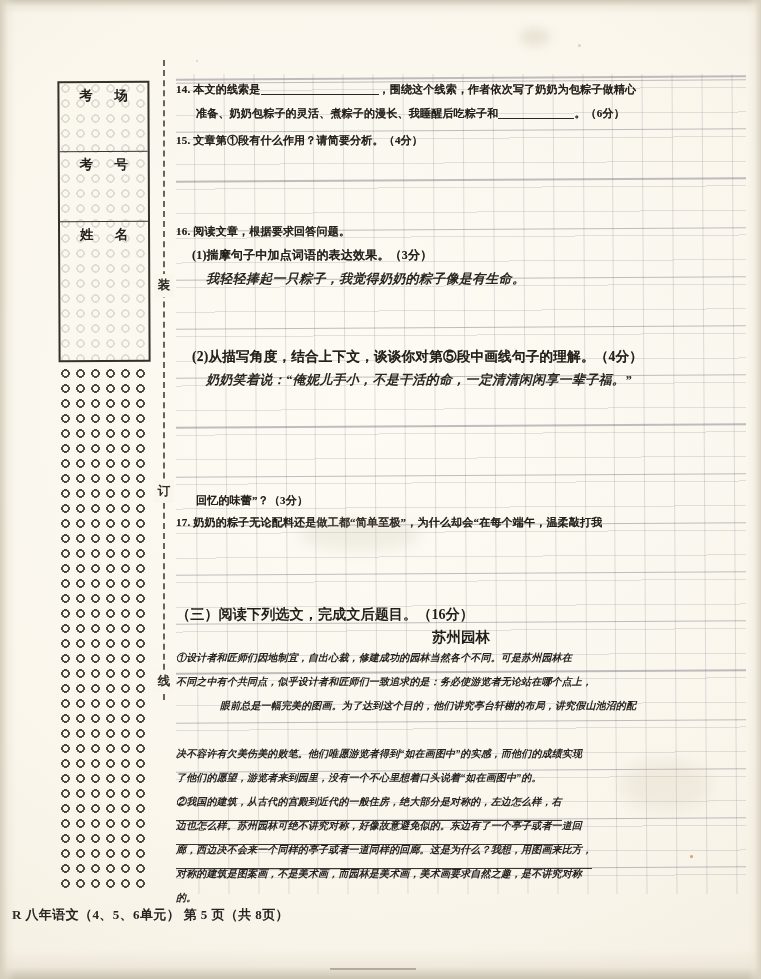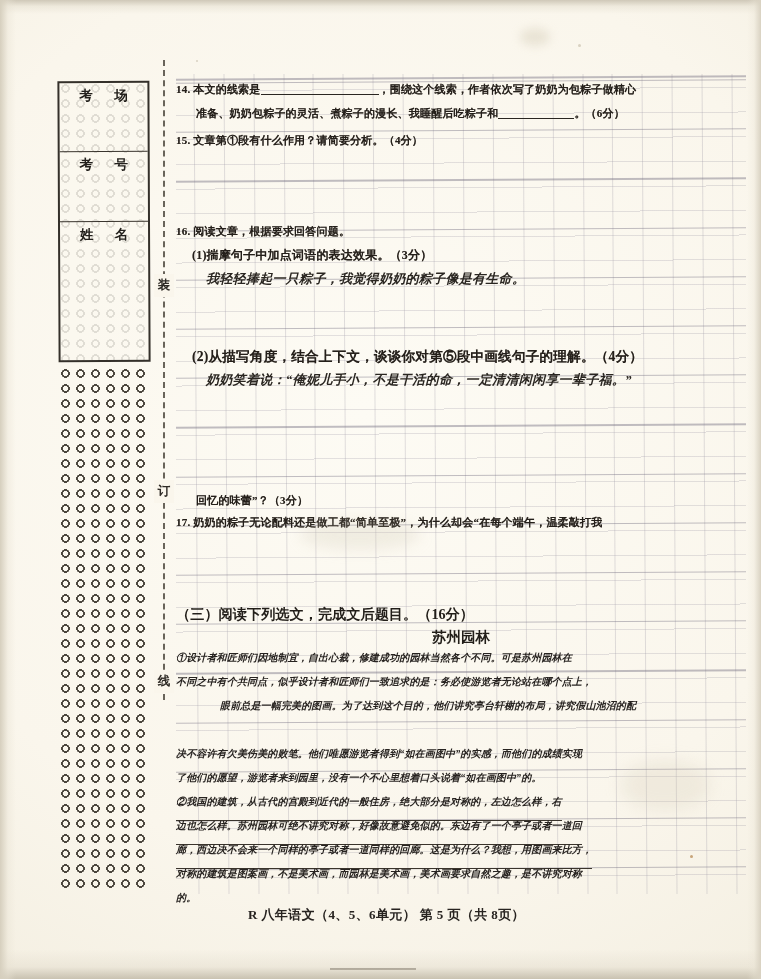--- a/index.html
+++ b/index.html
@@ -209,21 +209,20 @@
   .pline.underlined {
     border-bottom: 1.4px solid #3a342c;
     padding-bottom: 11px;
   }
 
   
   #footer {
     position: absolute;
     left: 12px; right: 0;
     top: 906px;
-    text-align: center;
     font-family: "Liberation Serif", "DejaVu Serif", serif;
     font-weight: bold;
     font-size: 13px;
     color: #272320;
     letter-spacing: .4px;
   }
   #footer-rule {
     position: absolute;
     left: 330px; top: 968px; width: 86px; height: 0;
     border-top: 2px solid #6b6357;

